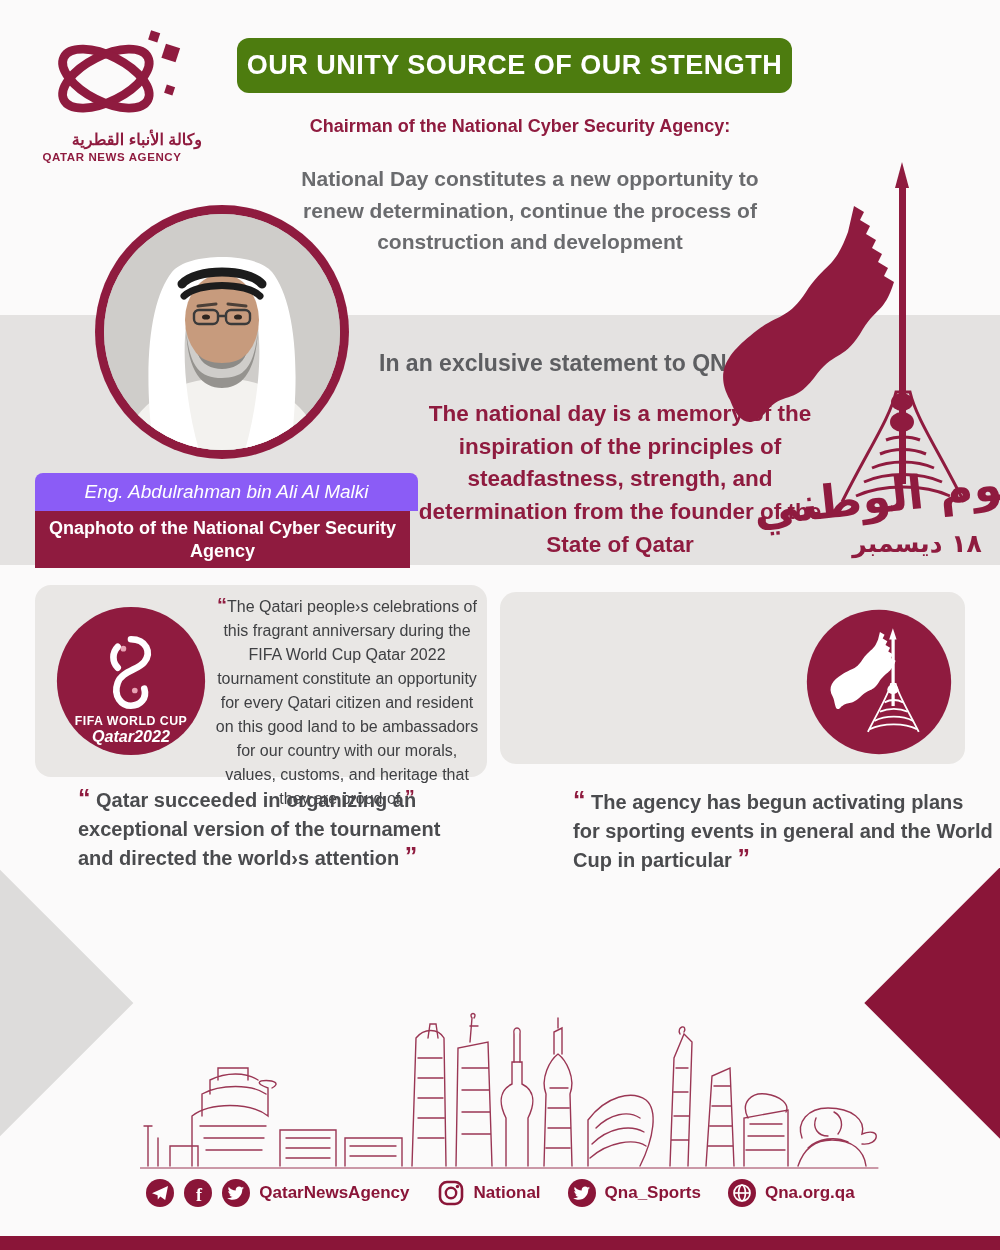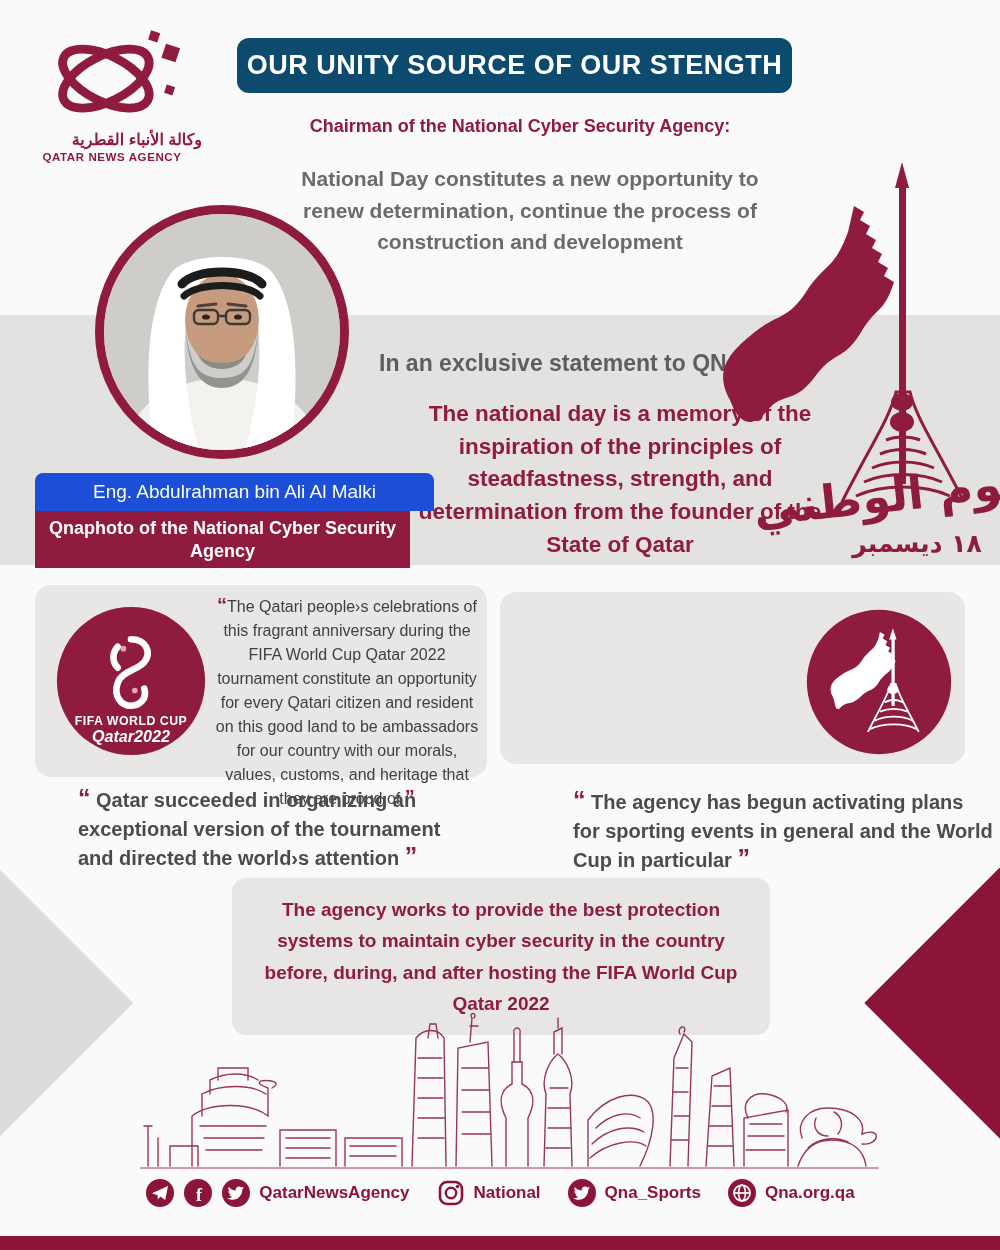--- a/index.html
+++ b/index.html
@@ -9,37 +9,37 @@
   
   .gray-band{left:0;top:315px;width:1000px;height:250px;background:#e4e2e1;}
   .diamond-left{left:-96px;top:908px;width:190px;height:190px;background:#dddcdb;transform:rotate(45deg);}
   .diamond-right{left:907px;top:900px;width:206px;height:206px;background:#8A1538;transform:rotate(45deg);}
   .bottom-bar{left:0;top:1236px;width:1000px;height:14px;background:#8A1538;}
   
   .logo-wrap{left:22px;top:28px;width:180px;text-align:center;}
   .logo-mark{width:150px;height:96px;margin:0 auto;}
   .logo-ar{display:block;color:#8F1B3F;font-weight:bold;font-size:16px;margin-top:2px;text-align:right;}
   .logo-en{display:block;color:#8F1B3F;font-weight:bold;font-size:11.5px;letter-spacing:.6px;margin-top:2px;}
-  .title-banner{left:237px;top:38px;width:555px;height:55px;background:#0c4a6e;border-radius:12px;
+  .title-banner{left:237px;top:38px;width:555px;height:55px;background:#4d7c0f;border-radius:12px;
     display:flex;align-items:center;justify-content:center;color:#fff;font-weight:bold;
     font-size:27px;letter-spacing:.5px;}
   .subtitle{left:210px;top:116px;width:620px;text-align:center;color:#8F1B3F;
     font-weight:bold;font-size:18px;}
   .statement{left:280px;top:163px;width:500px;text-align:center;color:#6a6b6e;
     font-weight:bold;font-size:21px;line-height:1.5;}
   
   .portrait{left:94px;top:204px;width:256px;height:256px;}
   
   .excl-label{left:300px;top:350px;width:530px;text-align:center;color:#5d5e61;
     font-weight:bold;font-size:23px;}
   .excl-quote{left:415px;top:398px;width:410px;text-align:center;color:#8F1B3F;
     font-weight:bold;font-size:22.5px;line-height:1.45;}
   
-  .name-plate{left:35px;top:473px;width:375px;background:#1d4ed8;border-radius:8px 8px 0 0;
-    color:#fff;text-align:center;font-size:19px;padding:8px 12px;}
+  .name-plate{left:35px;top:473px;width:375px;background:#8b5cf6;border-radius:8px 8px 0 0;
+    color:#fff;text-align:center;font-size:19px;padding:8px 4px;font-style:italic;}
   .title-plate{left:35px;top:511px;width:375px;background:#8F1B3F;color:#fff;text-align:center;
     font-weight:bold;font-size:18px;line-height:1.25;padding:6px 0;}
   
   .flag-emblem{left:700px;top:150px;width:300px;height:420px;}
   
   .card{background:#e9e7e5;border-radius:16px;}
   .card-left{left:35px;top:585px;width:452px;height:192px;}
   .card-right{left:500px;top:592px;width:465px;height:172px;}
   .fifa-circle{left:55px;top:605px;width:152px;height:152px;}
   .fifa-quote{left:213px;top:595px;width:268px;text-align:center;color:#3f4043;
@@ -190,21 +190,20 @@
     <ellipse cx="95" cy="88" rx="6" ry="5" fill="#fff"></ellipse>
   </svg>
 
   <div class="abs succeeded-quote">
     <span class="qmark">“</span><span> Qatar succeeded in organizing an exceptional version of the tournament and directed the world›s attention </span><span class="qmark">”</span>
   </div>
   <div class="abs agency-quote">
     <span class="qmark">“</span><span> The agency has begun activating plans for sporting events in general and the World Cup in particular </span><span class="qmark">”</span>
   </div>
 
-  <div class="abs note-banner">The agency works to provide the best protection systems to maintain cyber security in the country before, during, and after hosting the FIFA World Cup Qatar 2022</div>
 
   <svg class="abs skyline" viewBox="0 0 740 185">
     <g fill="none" stroke="#8A1538" stroke-width="1.4" opacity="0.85" stroke-linecap="round">
       <path d="M8,168 L8,128 M4,128 L12,128 M18,168 L18,140 M30,168 L30,148 L58,148 L58,168"></path>
       <path d="M52,168 L52,118 C70,104 110,104 128,118 L128,90 C100,80 150,80 132,90 M52,118 L52,168"></path>
       <path d="M62,118 L62,96 C80,86 112,86 126,96 M70,96 L70,82 C86,74 106,74 118,82 M78,82 L78,70 L108,70 L108,82"></path>
       <path d="M60,128 H126 M64,140 H124 M66,152 H122"></path>
       <path d="M140,168 L140,132 L196,132 L196,168 M146,140 H190 M146,150 H190 M146,160 H190"></path>
       <path d="M205,168 L205,140 L262,140 L262,168 M210,148 H256 M210,158 H256"></path>
       <path d="M272,168 L276,40 C284,30 298,30 304,40 L306,168 M278,60 H302 M278,80 H303 M278,100 H303 M278,120 H304 M278,140 H304"></path>

